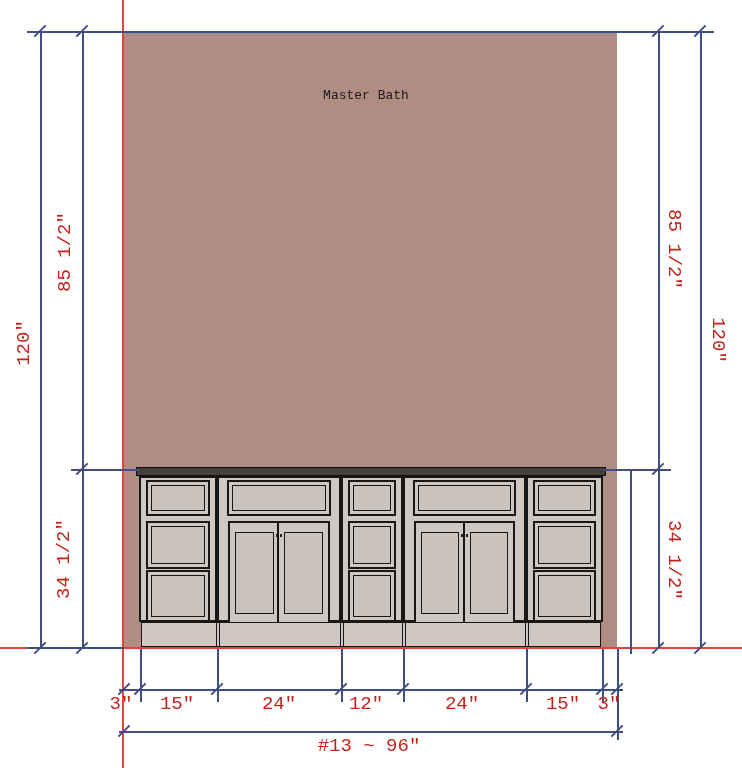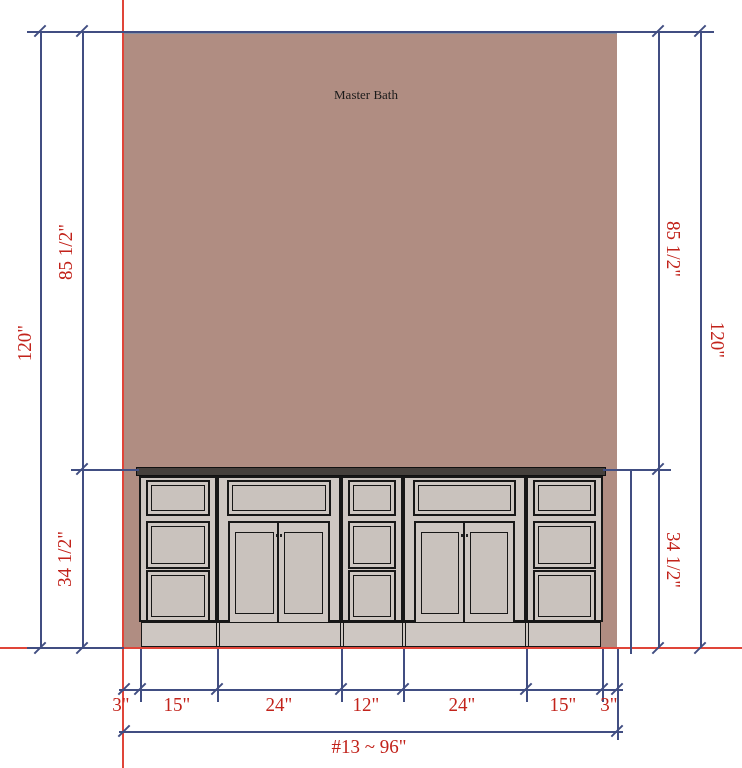--- a/index.html
+++ b/index.html
@@ -1,17 +1,17 @@
 <!DOCTYPE html>
 <html style="--wall: #b08d82; --dim_line: #414e82; --dim_text: #c2231b; --construction_line: #e04539; --cabinet_fill: #cec7c2; --cabinet_line: #171717; --counter: #45403c; --room_text: #1b1b1b;"><head>
 <meta charset="utf-8">
 <style>
   html,body{margin:0;padding:0;background:#fff;}
   #stage{position:relative;width:742px;height:768px;background:#fff;overflow:hidden;
-         font-family:Liberation Serif, serif;}
+         font-family:Liberation Mono, monospace;}
   
   .wall{position:absolute;left:124px;top:33px;width:493px;height:615px;
         background:var(--wall,#b08d82);border-top:1px solid #8a8fa0;}
   .redline{position:absolute;background:var(--construction_line,#e04539);}
   
   .vl{position:absolute;width:1.5px;background:var(--dim_line,#414e82);}
   .hl{position:absolute;height:1.5px;background:var(--dim_line,#414e82);}
   .tick{position:absolute;width:16px;height:2px;background:var(--dim_line,#414e82);
         transform:rotate(-45deg);}
   .dtext{position:absolute;color:var(--dim_text,#c2231b);font-size:19px;

